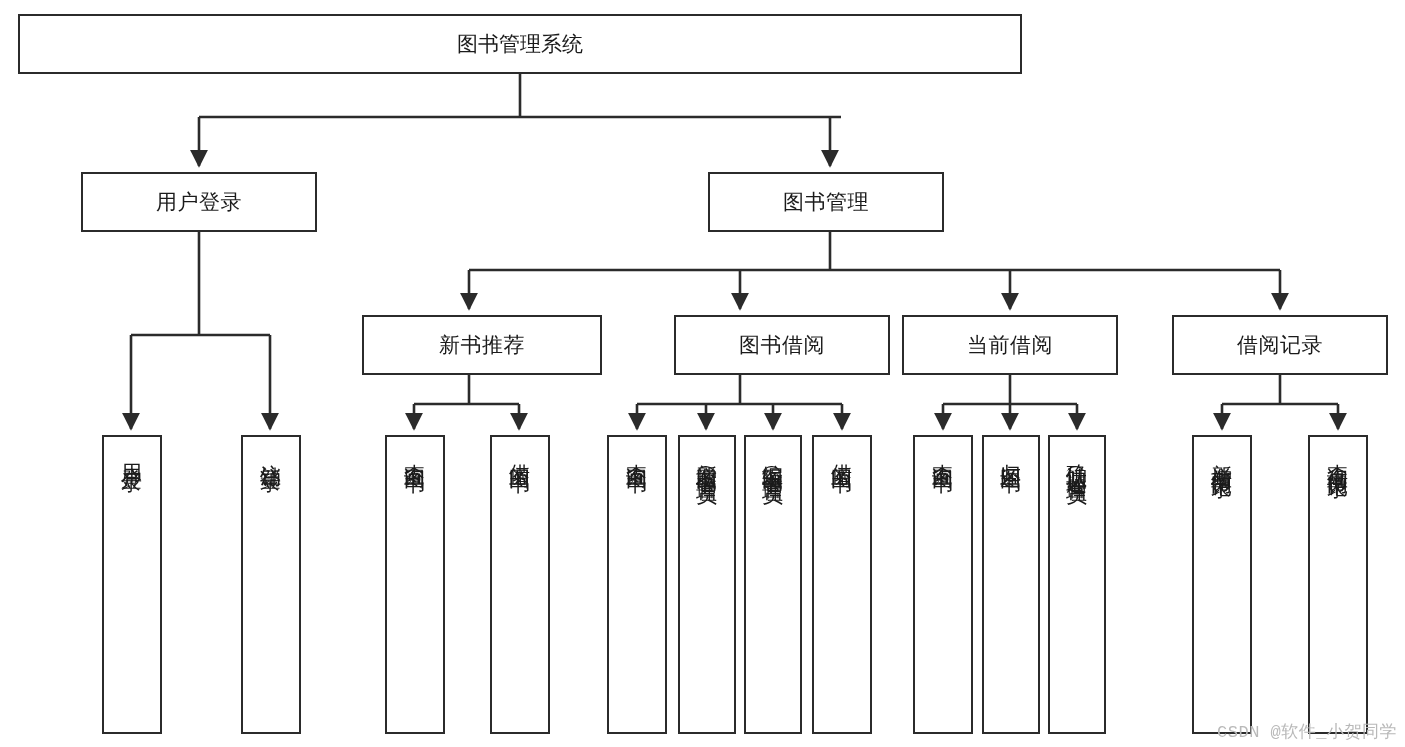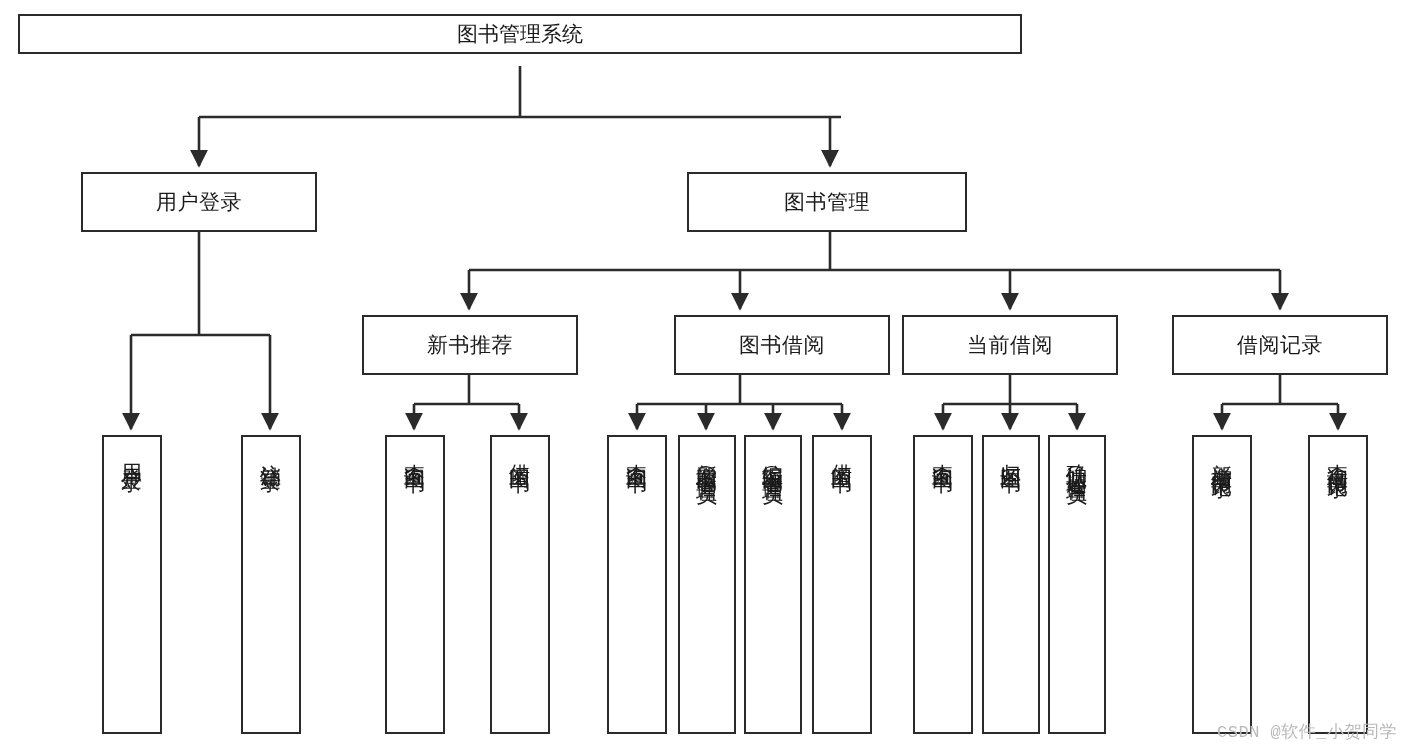--- a/index.html
+++ b/index.html
@@ -117,32 +117,32 @@
       <path d="M 1010 404 L 1010 429" marker-end="url(#arrow)"></path>
       <path d="M 1077 404 L 1077 429" marker-end="url(#arrow)"></path>
 
       <path d="M 1280 375 L 1280 404"></path>
       <path d="M 1222 404 L 1338 404"></path>
       <path d="M 1222 404 L 1222 429" marker-end="url(#arrow)"></path>
       <path d="M 1338 404 L 1338 429" marker-end="url(#arrow)"></path>
     </g>
   </svg>
 
-  <div class="node root" style="left:18px; top:14px; width:1004px; height:40px;font-family:Liberation Mono, monospace;">
+  <div class="node root" style="left:18px; top:14px; width:1004px; height:60px;font-family:Liberation Mono, monospace;">
     <span>图书管理系统</span>
   </div>
 
   <div class="node h" style="left:81px; top:172px; width:236px; height:60px;">
     <span>用户登录</span>
   </div>
-  <div class="node h" style="left:687px; top:172px; width:280px; height:60px;">
+  <div class="node h" style="left:708px; top:172px; width:236px; height:60px;">
     <span>图书管理</span>
   </div>
 
-  <div class="node h" style="left:362px; top:315px; width:216px; height:60px;">
+  <div class="node h" style="left:362px; top:315px; width:240px; height:60px;">
     <span>新书推荐</span>
   </div>
   <div class="node h" style="left:633px; top:315px; width:216px; height:60px;margin-left:41px;">
     <span>图书借阅</span>
   </div>
   <div class="node h" style="left:902px; top:315px; width:216px; height:60px;">
     <span>当前借阅</span>
   </div>
   <div class="node h" style="left:1172px; top:315px; width:216px; height:60px;">
     <span>借阅记录</span>

